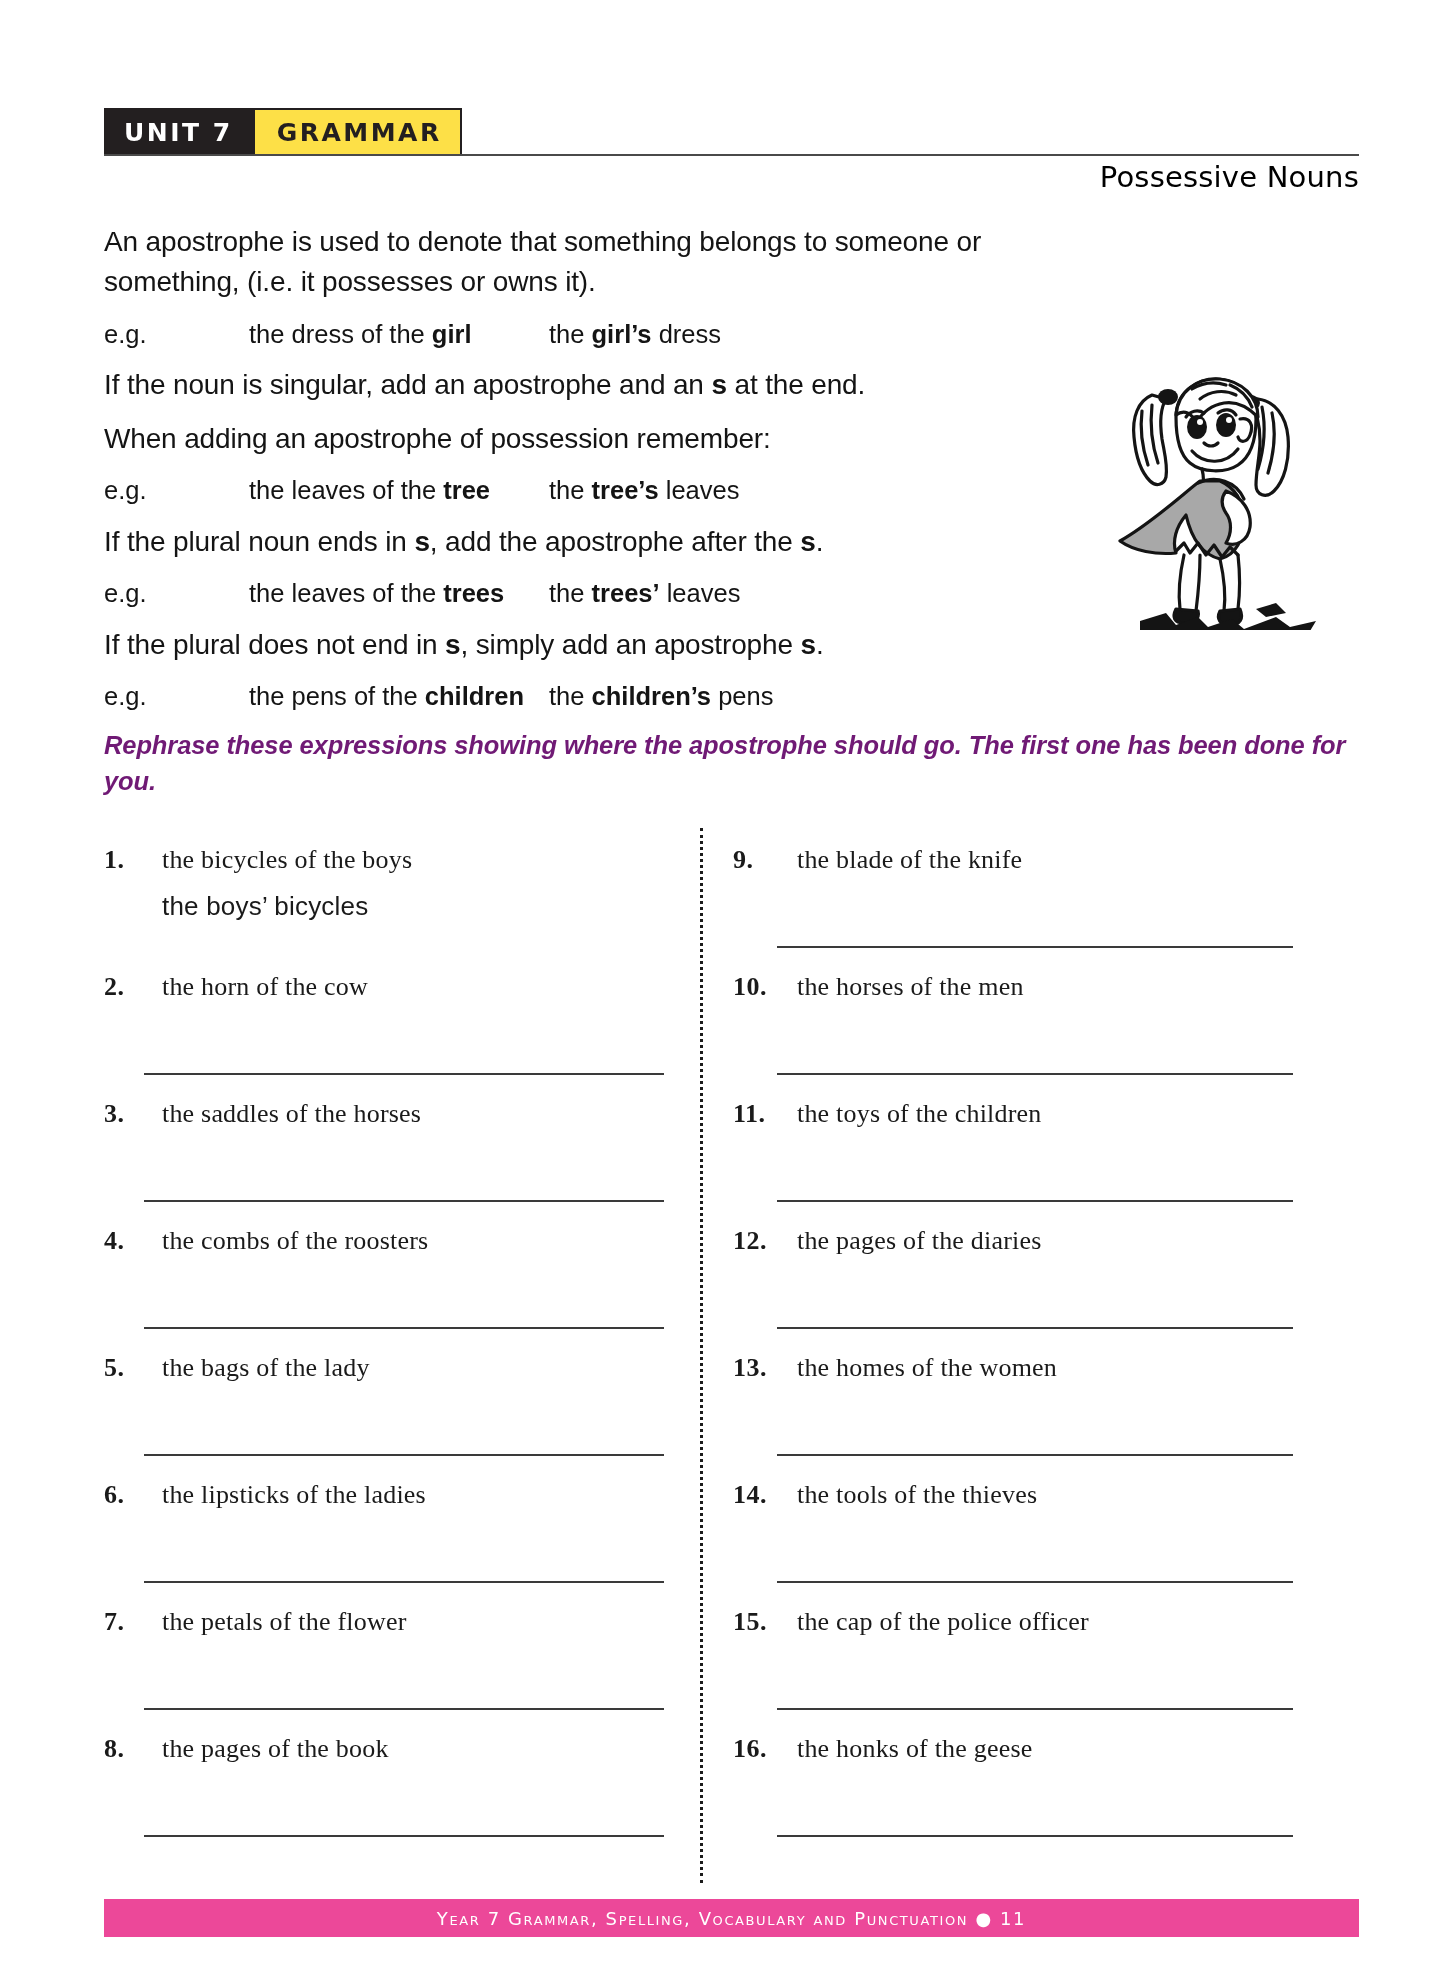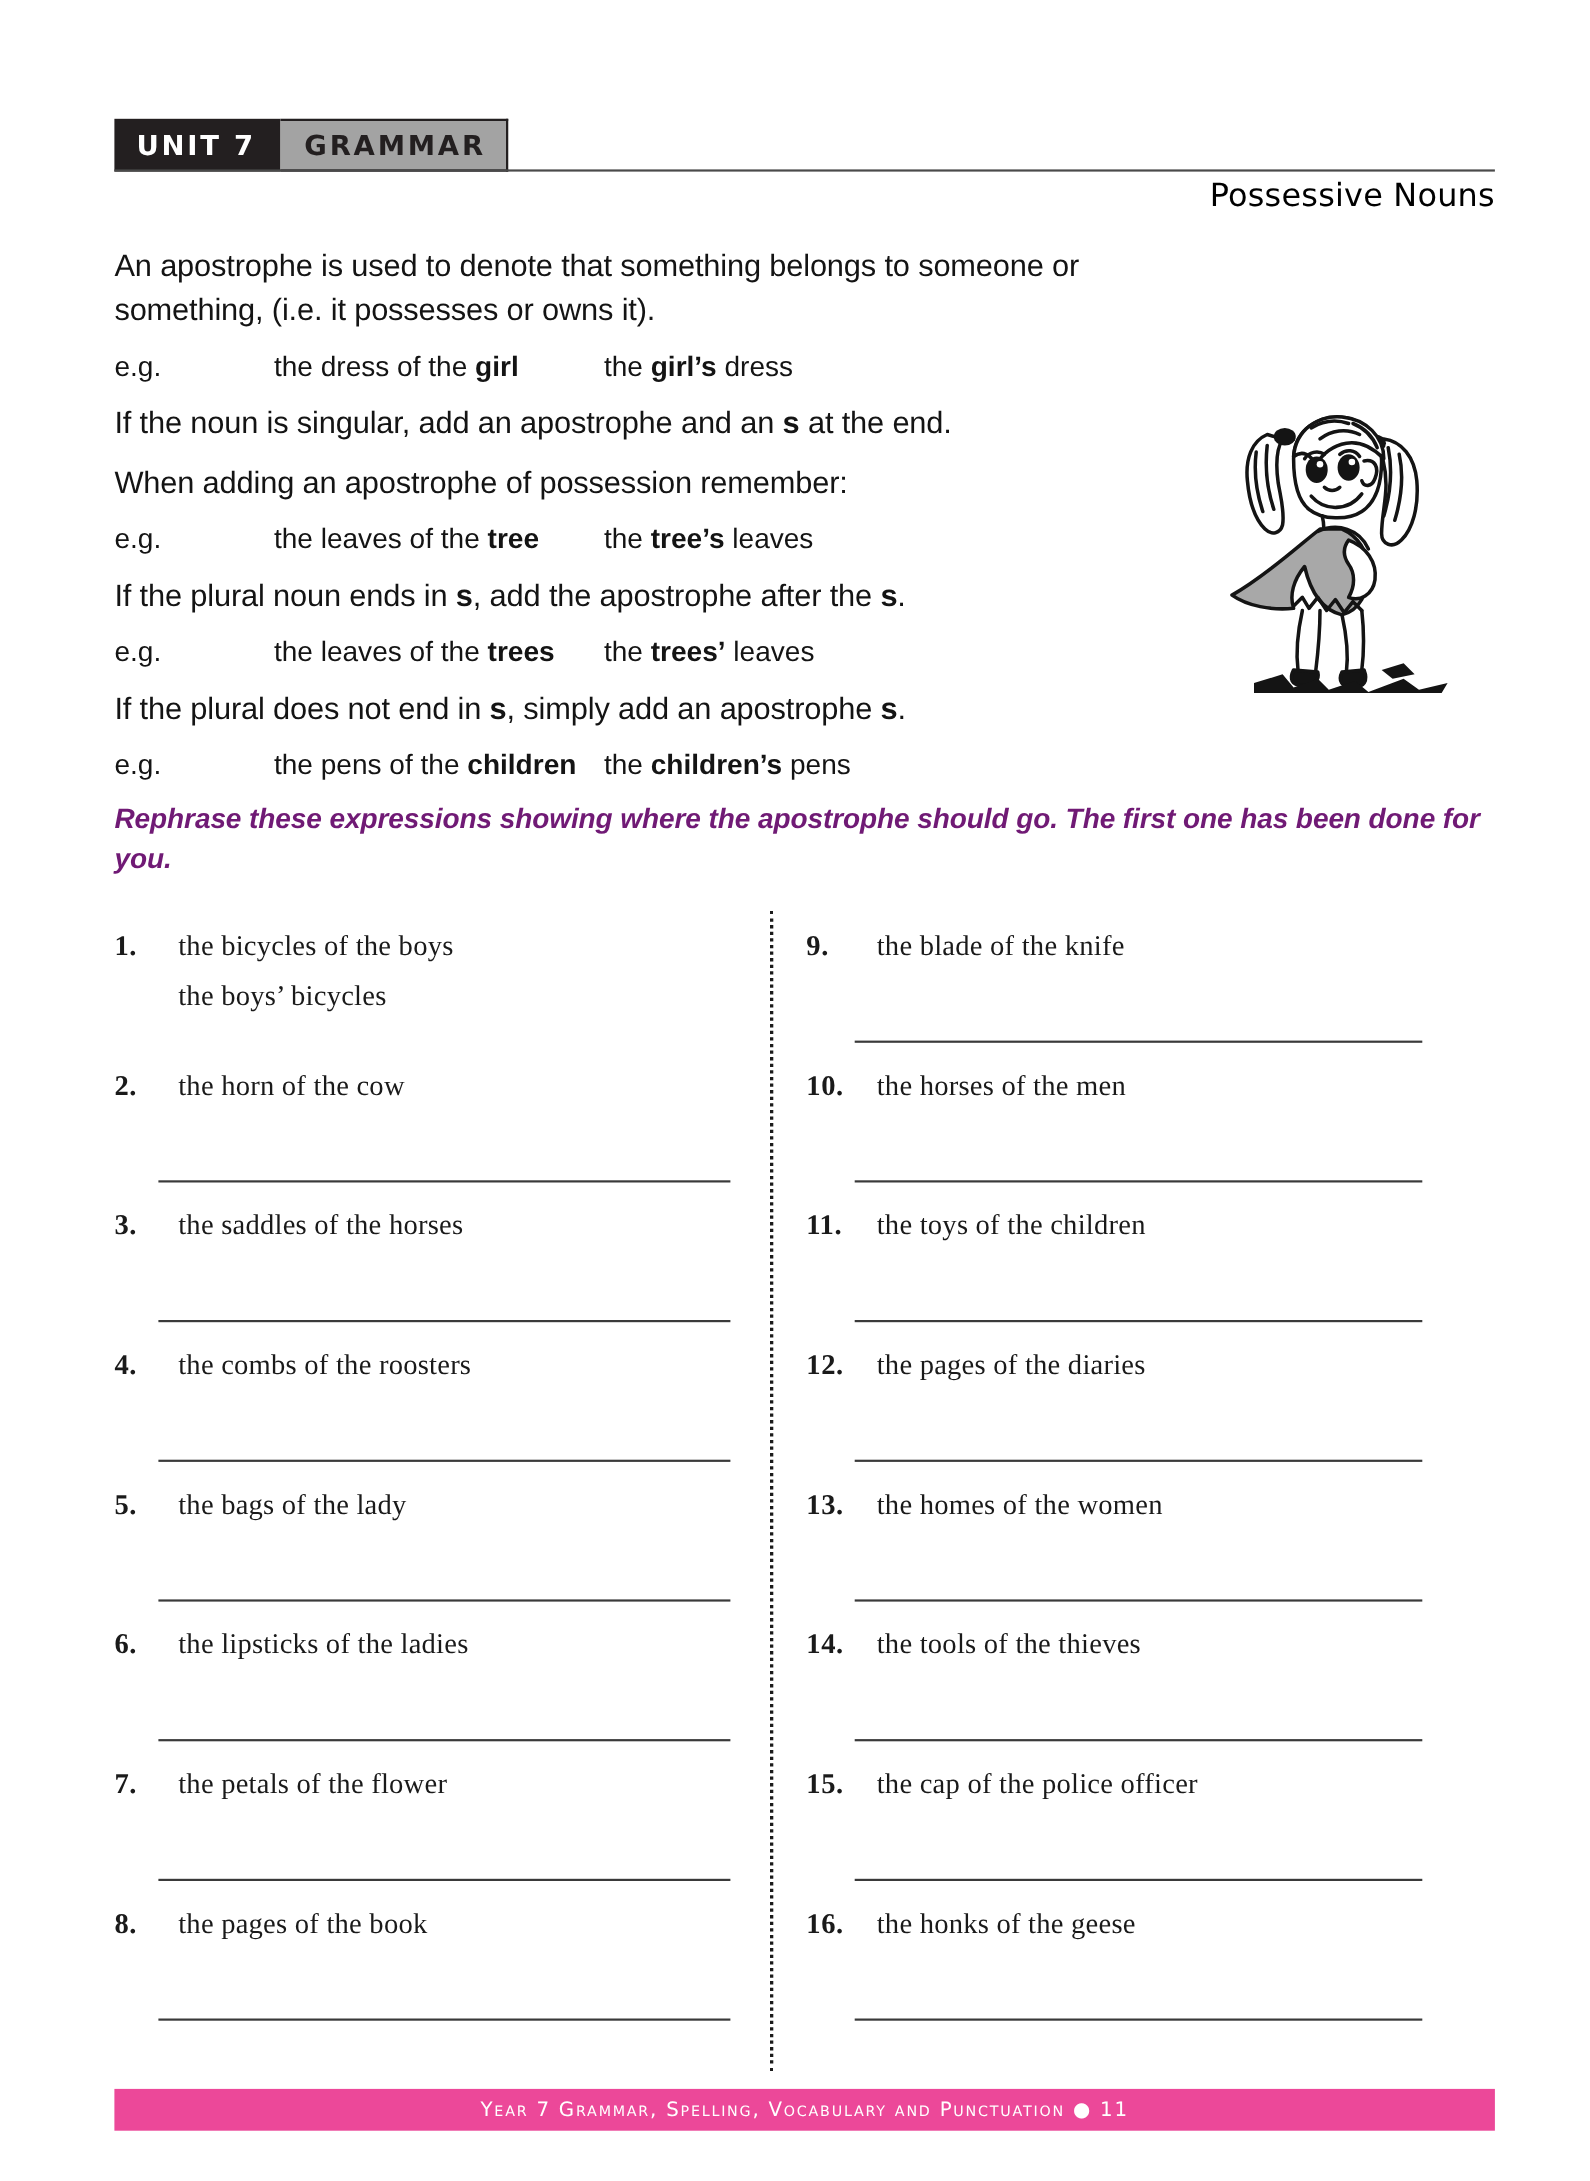--- a/index.html
+++ b/index.html
@@ -38,21 +38,21 @@
     font-family: "DejaVu Sans", sans-serif;
     font-weight: 700;
     font-size: 25px;
     letter-spacing: 2.5px;
     padding: 0 22px 0 20px;
     display: flex;
     align-items: center;
     line-height: 1;
   }
   .grammar-tag {
-    background: #a3a3a3;
+    background: #fde047;
     color: #231f20;
     border: 2px solid #231f20;
     border-left: none;
     font-family: "DejaVu Sans", sans-serif;
     font-weight: 700;
     font-size: 25px;
     letter-spacing: 2.5px;
     padding: 0 18px 0 22px;
     display: flex;
     align-items: center;
@@ -162,21 +162,21 @@
     width: 58px;
     flex: none;
     letter-spacing: 0.5px;
   }
   .col-right .q-num { width: 64px; }
   .q-text {
     font-weight: 400;
     letter-spacing: 0.2px;
   }
   .q-answer {
-    font-family: Liberation Serif, serif;
+    font-family: Liberation Sans, sans-serif;
     font-size: 26px;
     color: #1a1a1a;
     margin-left: 58px;
     margin-top: 16px;
     letter-spacing: 0.2px;
   }
   .q-blank {
     position: absolute;
     left: 40px;
     right: 0;

